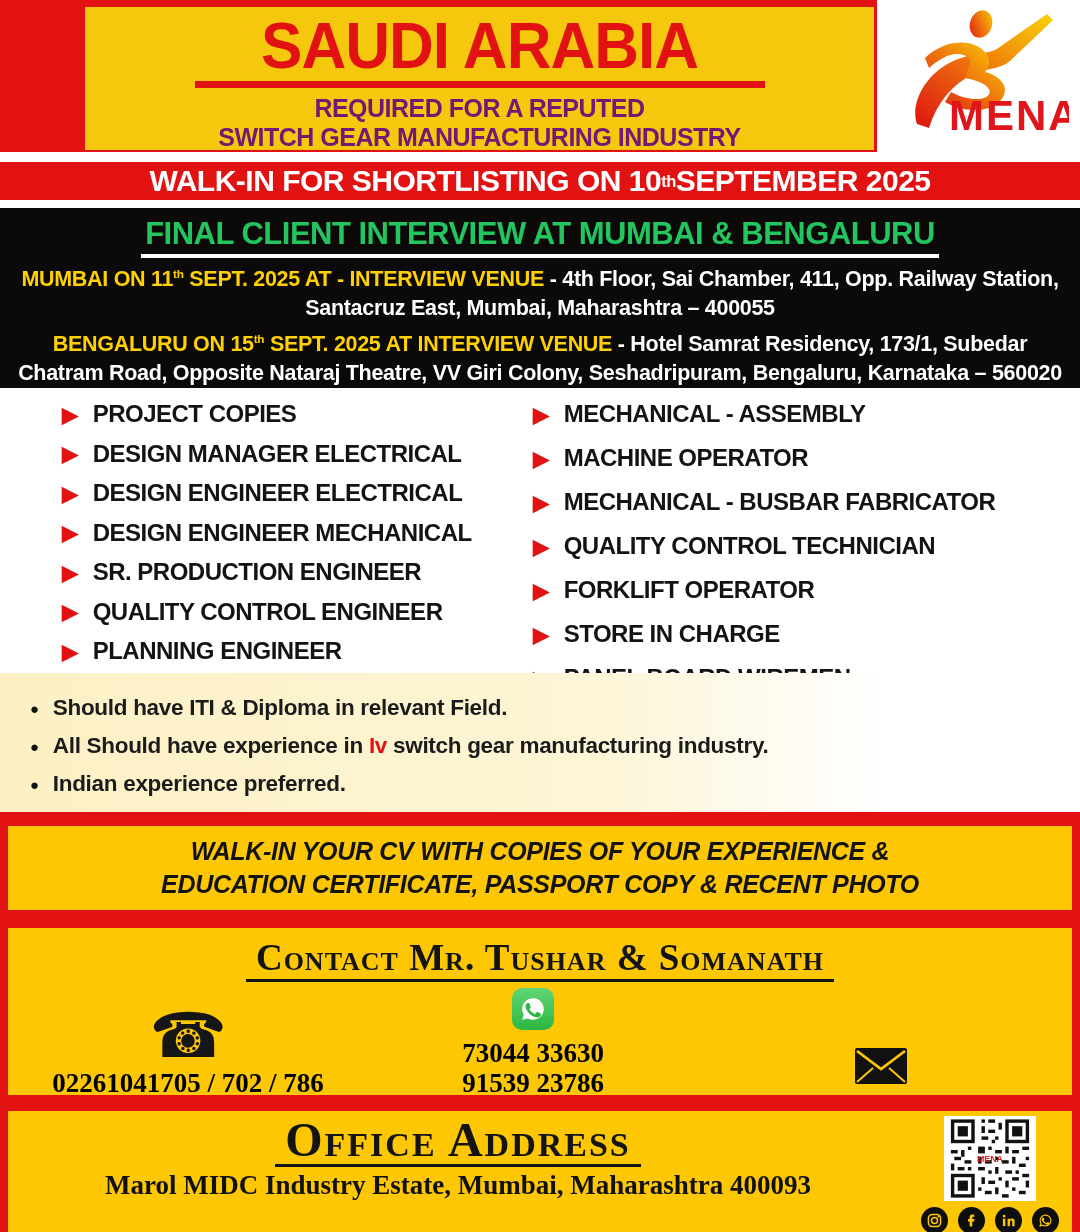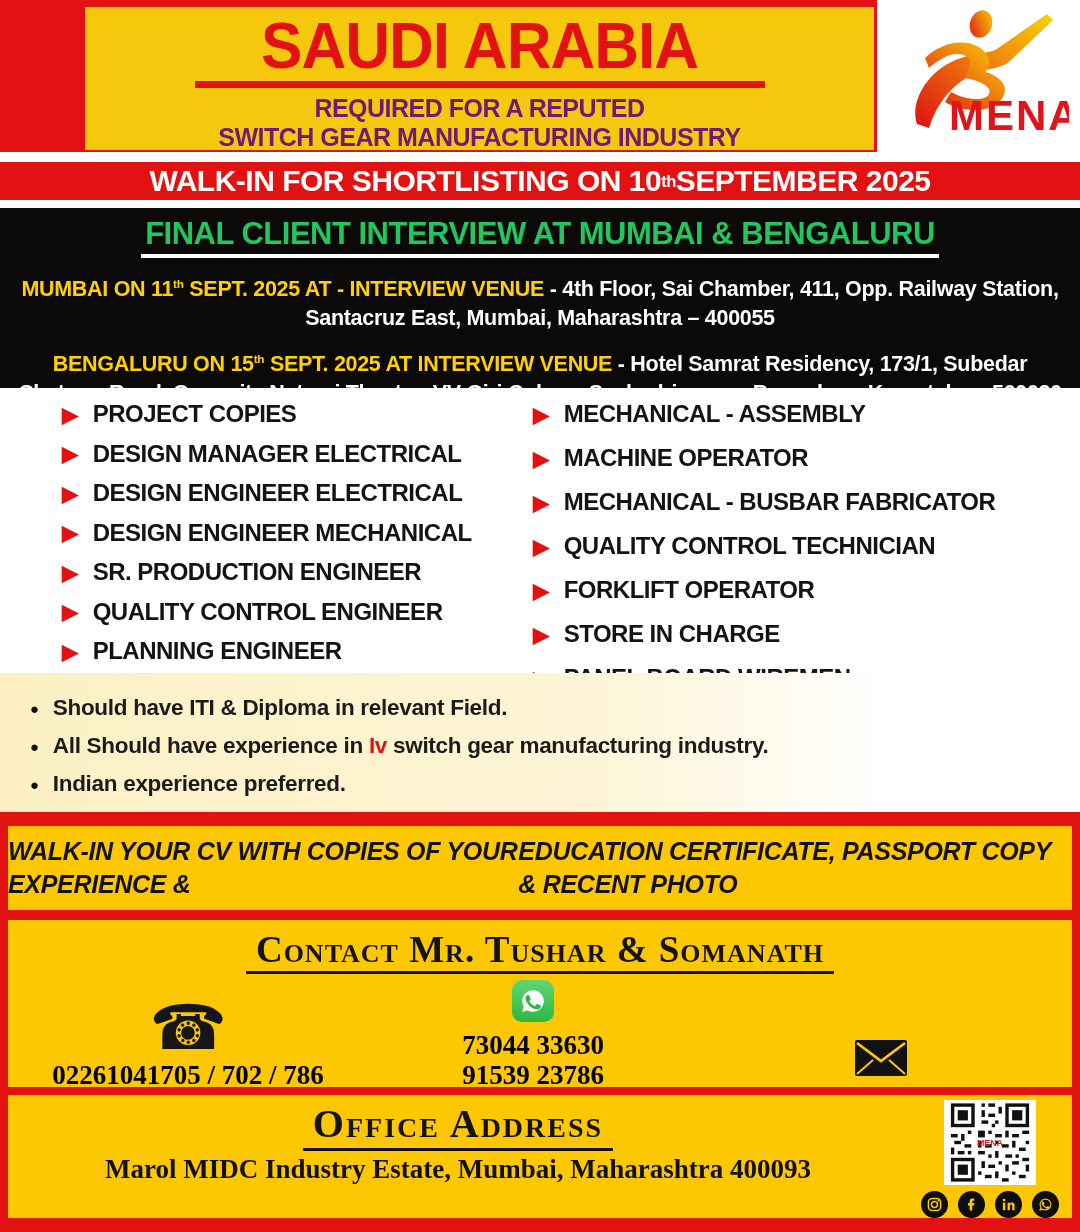--- a/index.html
+++ b/index.html
@@ -39,21 +39,21 @@
     color:#ffffff; font-size:30px; font-weight:bold; letter-spacing:-0.5px;
   }
   .banner sup { font-size:0.55em; vertical-align:super; }
 
   
   .interview { height:180px; background:#0c0909; flex:none; text-align:center; padding-top:8px; }
   .interview-title {
     display:inline-block; color:#22c55e; font-size:31px; font-weight:bold;
     letter-spacing:-0.5px; border-bottom:4px solid #ffffff; padding:0 4px 2px 4px;
   }
-  .venue-par { margin-top:12px; padding:0 10px; font-size:21.5px; font-weight:bold; line-height:29px; letter-spacing:-0.3px;text-align:center; }
+  .venue-par { margin-top:2px; padding:0 10px; font-size:21.5px; font-weight:bold; line-height:29px; letter-spacing:-0.3px;text-align:center; }
   .venue-label { color:#ffd103; }
   .venue-label sup { font-size:0.55em; }
   .venue-text { color:#ffffff; }
 
   
   .jobs { height:285px; background:#ffffff; flex:none; display:flex; padding:12px 0 0 0; }
   .jobs-col { list-style:none; }
   .jobs-col.left  { width:505px; padding-left:62px; }
   .jobs-col.right { width:575px; padding-left:28px; }
   .job-item { display:flex; align-items:center; font-size:24px; font-weight:bold; color:#131313; letter-spacing:-0.5px; }
@@ -69,27 +69,27 @@
   .req-item { display:flex; align-items:center; font-size:22.5px; font-weight:bold; color:#1b1b1b; margin-bottom:12px; letter-spacing:-0.3px; }
   .bullet-icon { font-size:15px; margin-right:14px; color:#111; }
   .req-highlight { color:#e31212; }
 
   .stripe { background:#e31212; flex:none; }
   .stripe.s14 { height:14px; } .stripe.s10 { height:10px; } .stripe.s8 { height:8px; }
 
   
   .cv-note {
     height:84px; background:#fdc703; flex:none; margin:0 8px;
-    display:flex; align-items:center; justify-content:center;
+    display:flex; flex-direction:column; align-items:center; justify-content:center;
     font-size:25px; font-weight:bold; font-style:italic; color:#131313;
     line-height:33px; letter-spacing:-0.3px;
   }
 
   
-  .contact { height:167px; background:#fdc703; flex:none; margin:0 8px; text-align:center; padding-top:10px; }
+  .contact { height:167px; background:#fdc703; flex:none; margin:8px 8px; text-align:center; padding-top:10px; }
   .smallcaps-title {
     display:inline-block; font-family:"Liberation Serif", serif; font-variant:small-caps;
     font-weight:bold; color:#141414; border-bottom:3px solid #141414; padding:0 10px 1px 10px;
     letter-spacing:1px;
   }
   .contact .smallcaps-title { font-size:37px; line-height:40px; }
   .contact-row { display:flex; margin-top:6px; align-items:flex-end; }
   .contact-col { display:flex; flex-direction:column; align-items:center; justify-content:flex-end; }
   .contact-col.phone { width:360px; }
   .contact-col.whats { width:330px; }
@@ -99,21 +99,21 @@
   .wa-icon {
     width:42px; height:42px; border-radius:10px;
     background:linear-gradient(180deg,#61d574 0%, #2cb742 100%);
     display:flex; align-items:center; justify-content:center; margin-bottom:8px;
   }
   .mail-icon { margin-bottom:10px; }
 
   
   .office { height:123px; background:#fdc703; flex:none; margin:0 8px; display:flex; }
   .office-main { width:900px; text-align:center; padding-top:6px; }
-  .office .smallcaps-title { font-size:40px; line-height:46px; letter-spacing:2px; }
+  .office .smallcaps-title { font-size:48px; line-height:46px; letter-spacing:2px; }
   .office-line { font-family:"Liberation Serif", serif; font-weight:bold; font-size:27px; color:#111; line-height:31px; margin-top:3px; display:flex; align-items:center; justify-content:center; }
   .pin-icon { margin-right:8px; display:inline-flex; }
   .office-side { width:164px; display:flex; flex-direction:column; align-items:center; padding-top:5px; }
   .qr { width:92px; height:92px; background:#fff; }
   .social-row { display:flex; gap:10px; margin-top:6px; }
   .social-circle { width:27px; height:27px; border-radius:50%; background:#0e0e0e; display:flex; align-items:center; justify-content:center; }
 
   .bottom-bar { height:14px; background:#e31212; flex:none; }
 </style>
 </head>

